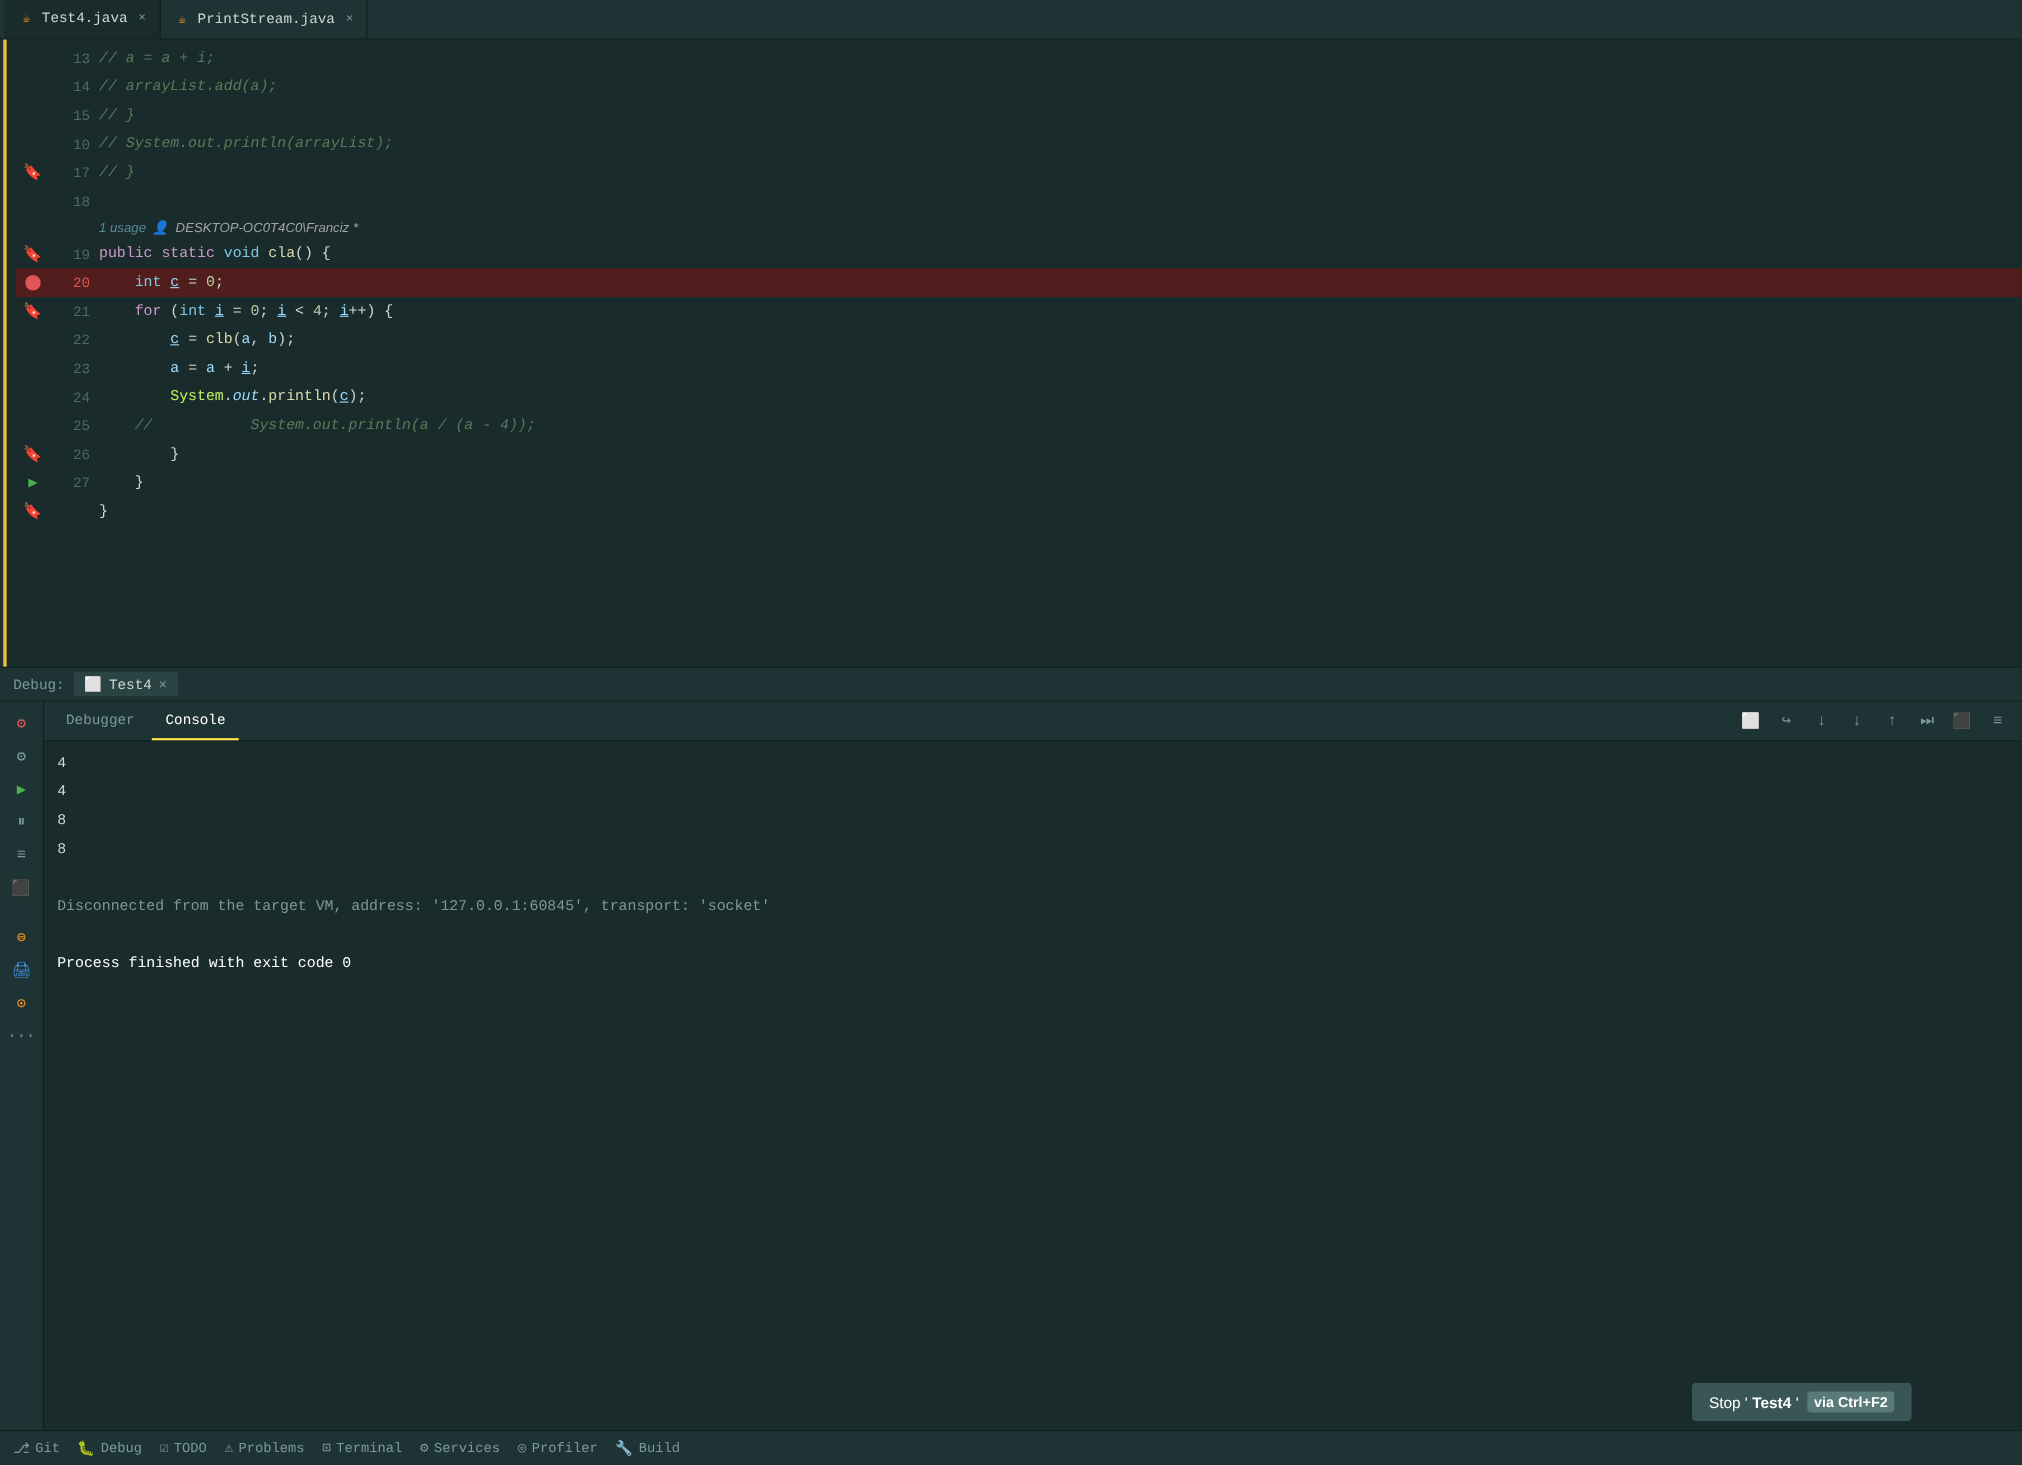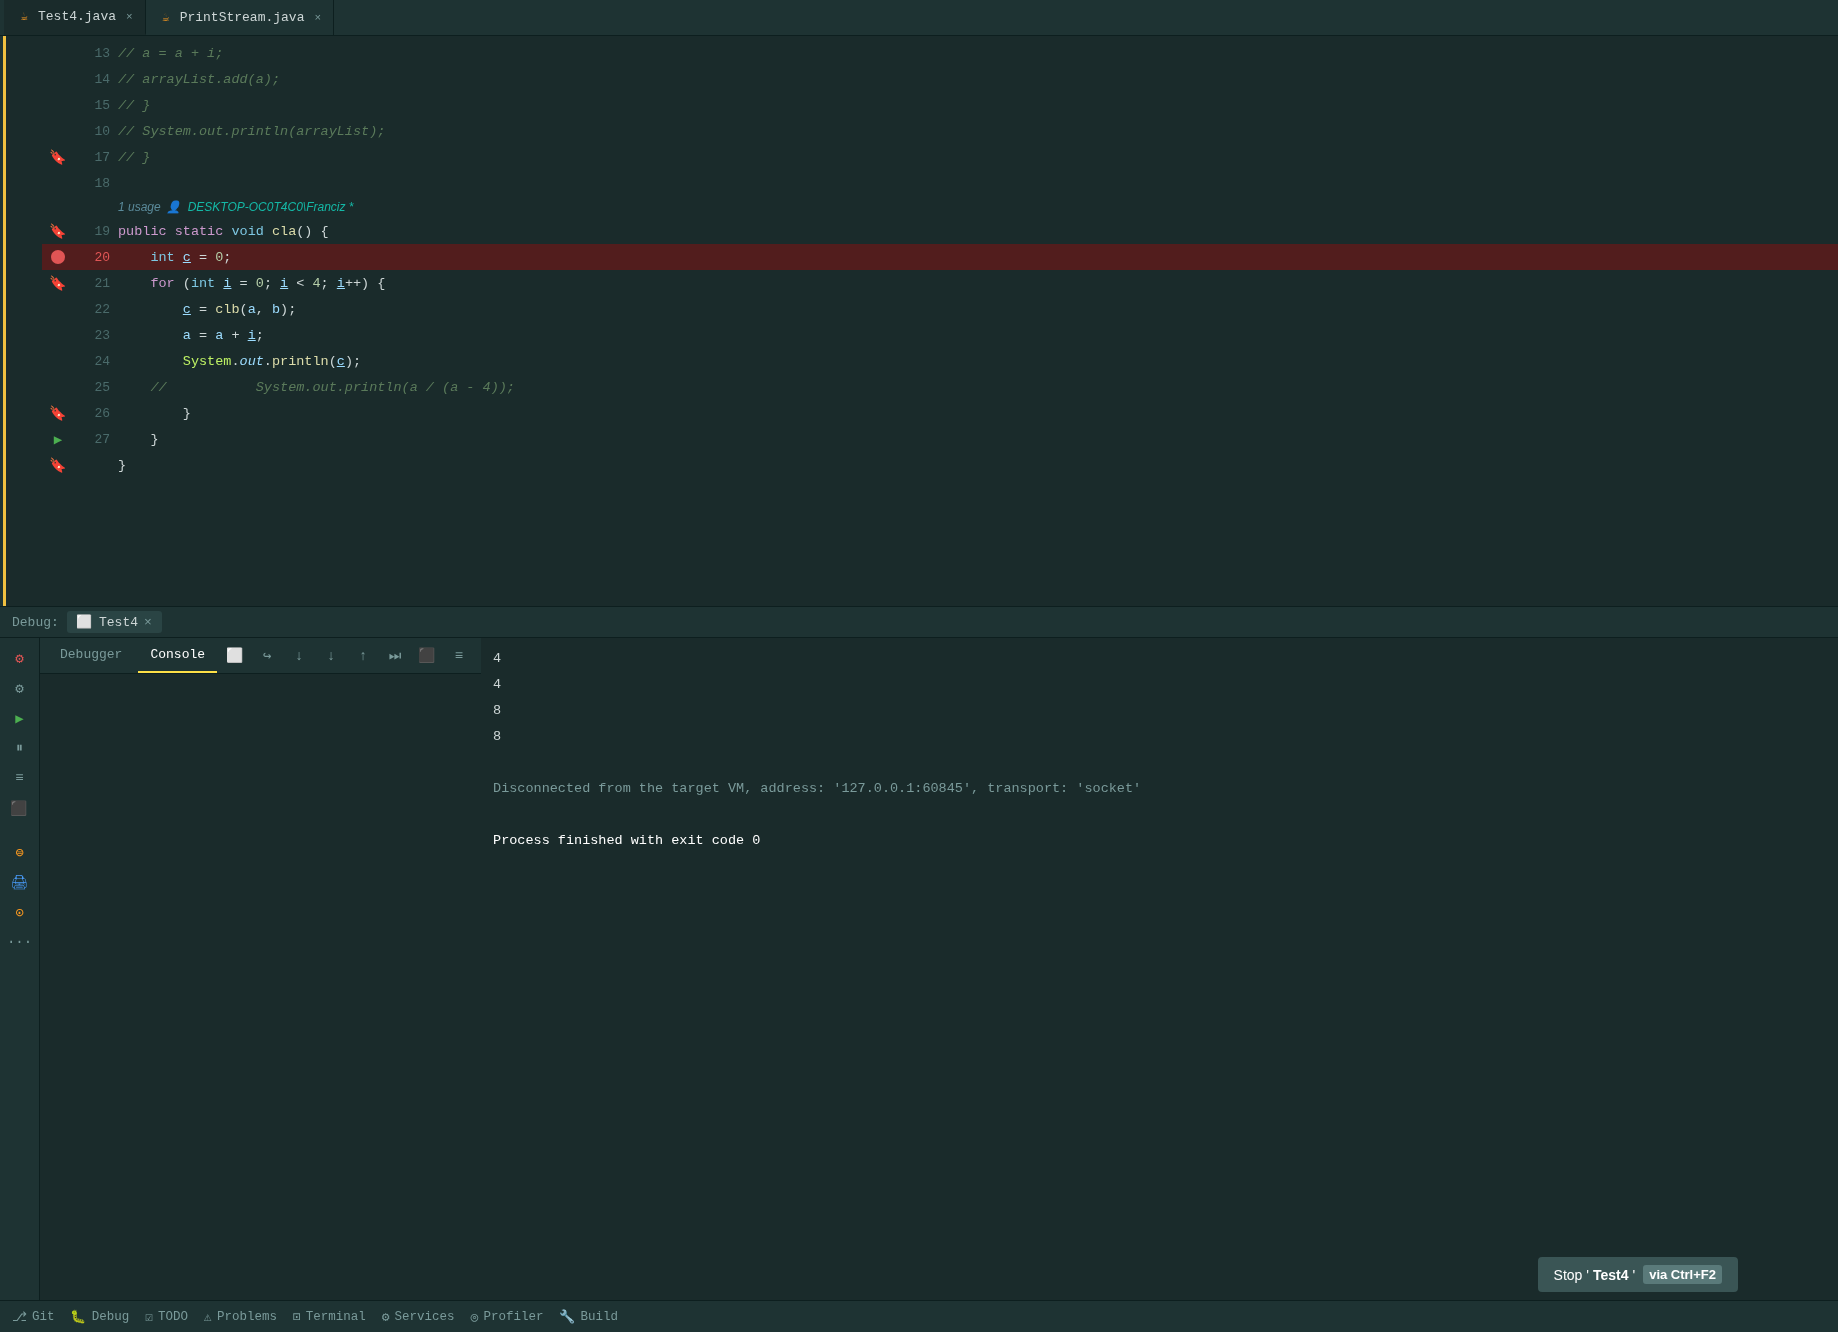--- a/index.html
+++ b/index.html
@@ -57,21 +57,20 @@
       height: 570px;
       background: #1a2b2b;
       position: relative;
     }
 
     
     .code-container {
       flex: 1;
       overflow: hidden;
       position: relative;
-      margin-left: 28px;
     }
 
     
     .kw { color: #cc99cd; }
     .kw2 { color: #7ec8e3; }
     .comment { color: #5a7a5a; font-style: italic; }
     .fn { color: #dcdcaa; }
     .num { color: #b5cea8; }
     .type { color: #bef264; }
     .var { color: #9cdcfe; }
@@ -129,21 +128,21 @@
       cursor: pointer;
     }
     .sidebar-icon.active { color: #4caf50; }
     .sidebar-icon.red { color: #e05555; }
     .sidebar-icon.orange { color: #f89820; }
     .sidebar-icon.blue { color: #4a9eff; }
 
     .debug-panel-content {
       flex: 1;
       display: flex;
-      flex-direction: row;
+      flex-direction: column;
       font-family: Liberation Mono, monospace;
     }
 
     .debug-tabs-row {
       display: flex;
       align-items: center;
       background: #1e3333;
       height: 36px;
       padding: 0 8px;
       gap: 4px;
@@ -339,21 +338,21 @@
         <div class="line-no">18</div>
         <div class="code-part">&nbsp;</div>
       </div>
 
       <div class="line-wrapper" style="height:22px;">
         <div class="gutter-area"></div>
         <div class="line-no" style="color:transparent;">·</div>
         <div class="hint-line">
           <span style="color:#5a8a9a;">1 usage</span>
           <span style="color:#5a8a9a;">👤</span>
-          <span style="color:#14b8a6;">DESKTOP-OC0T4C0\Franciz *</span>
+          <span style="color:#a3a3a3;">DESKTOP-OC0T4C0\Franciz *</span>
         </div>
       </div>
 
       <div class="line-wrapper">
         <div class="gutter-area">
           <span style="color:#5a9a8a;font-size:14px;">🔖</span>
         </div>
         <div class="line-no">19</div>
         <div class="code-part">
           <span class="kw">public</span> <span class="kw">static</span> <span class="kw2">void</span> <span class="fn">cla</span>() {

